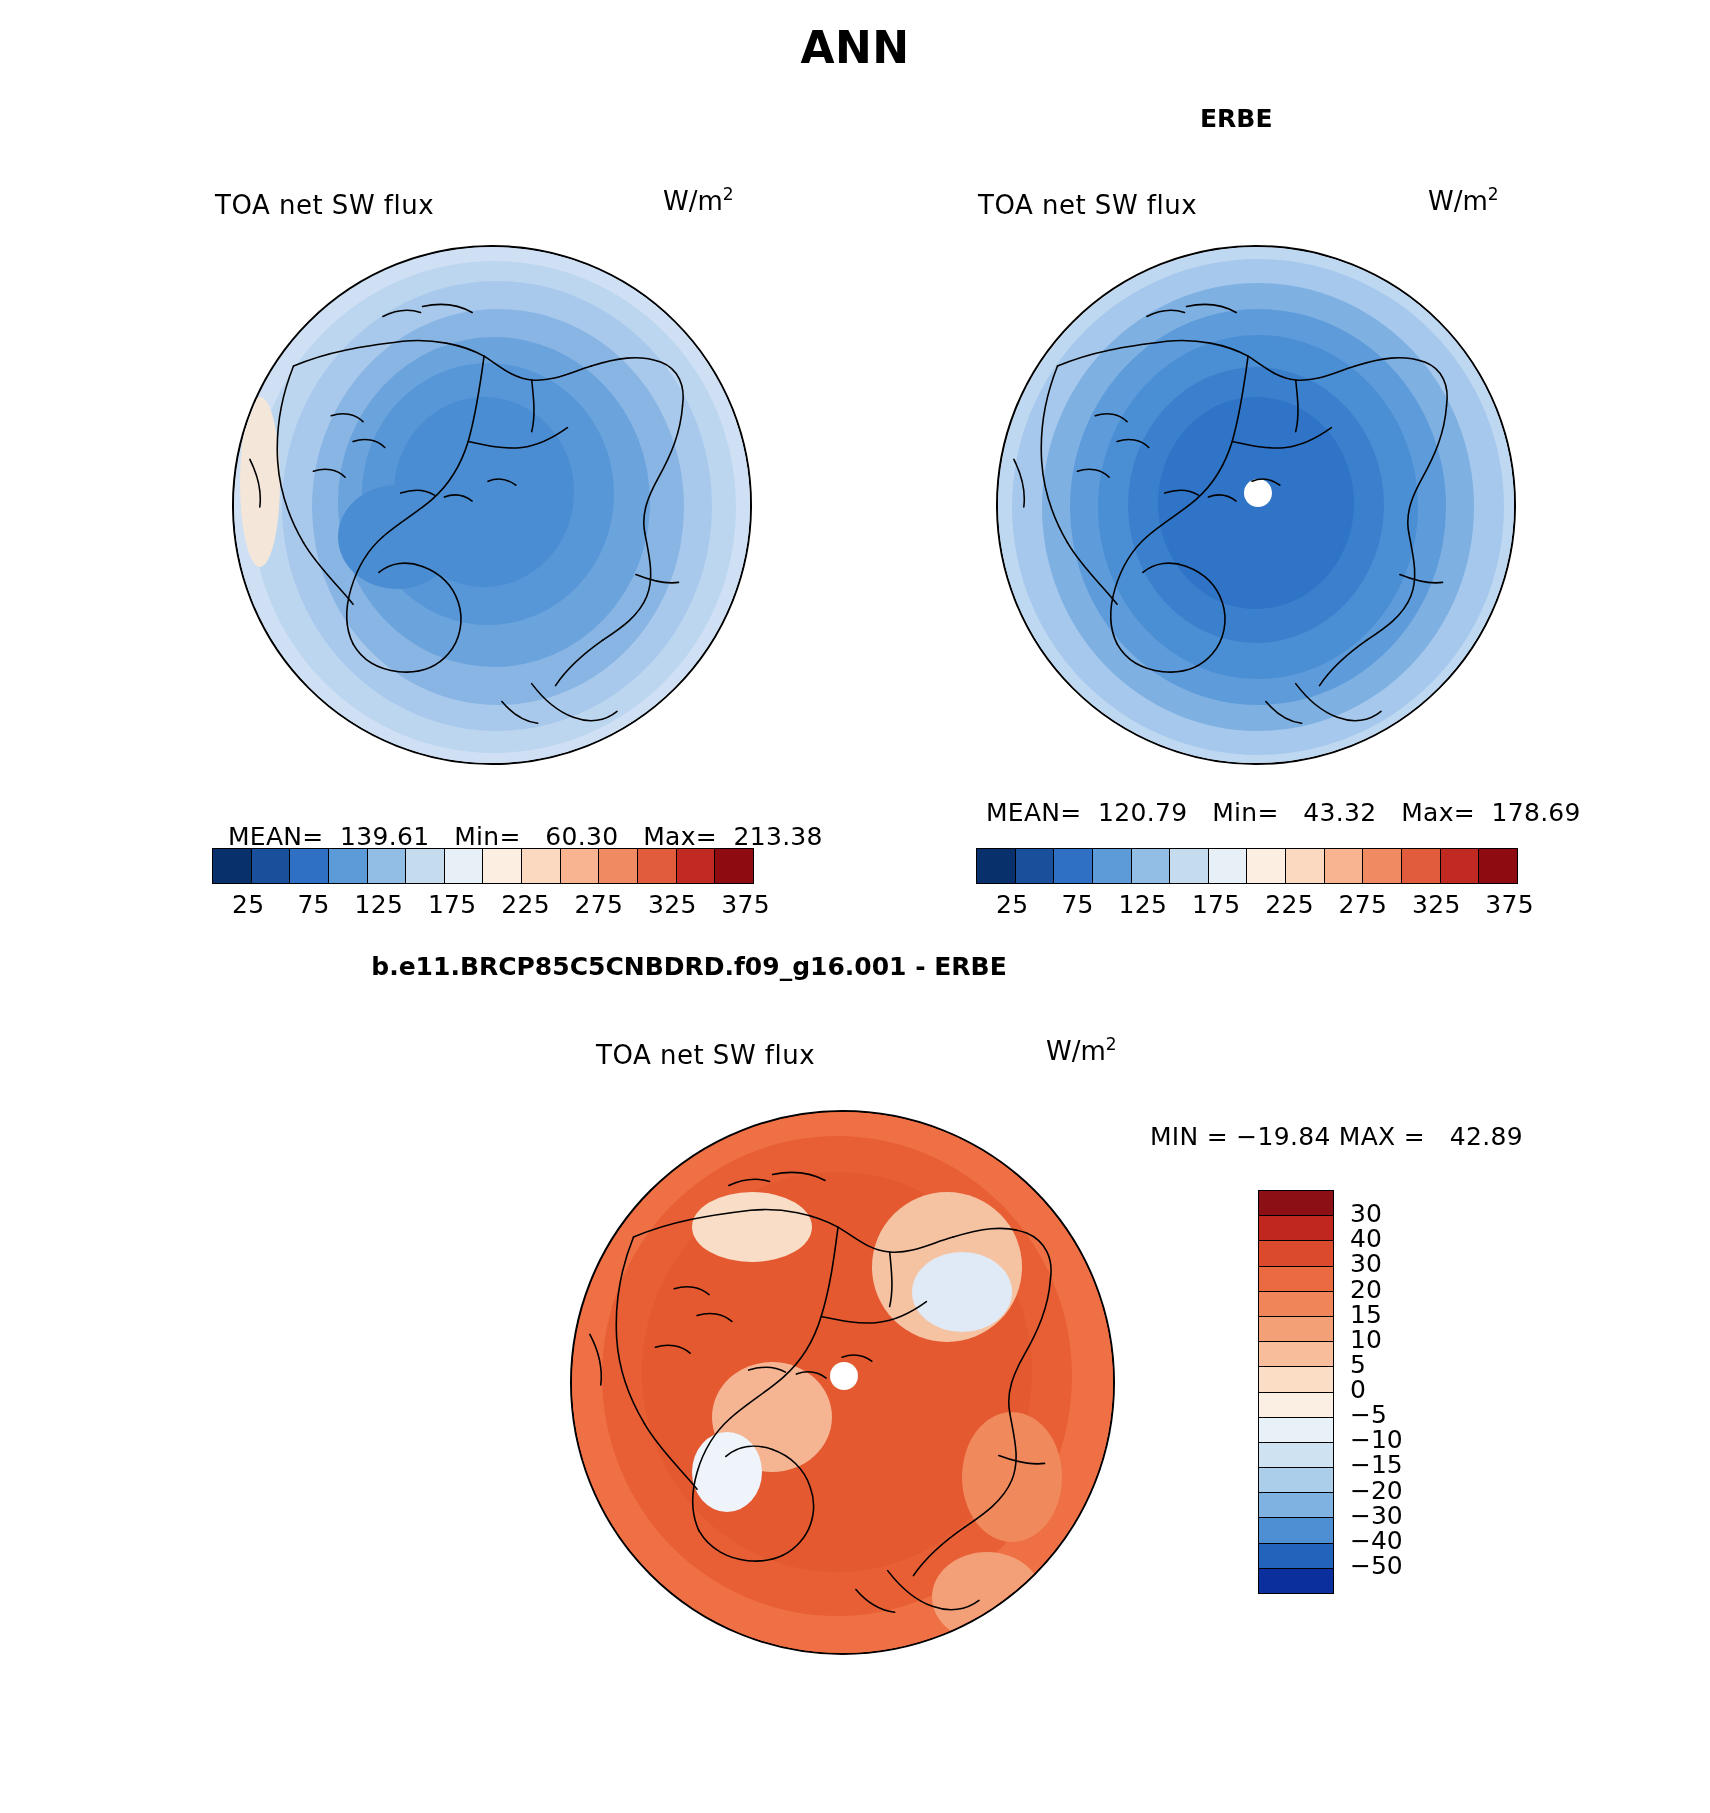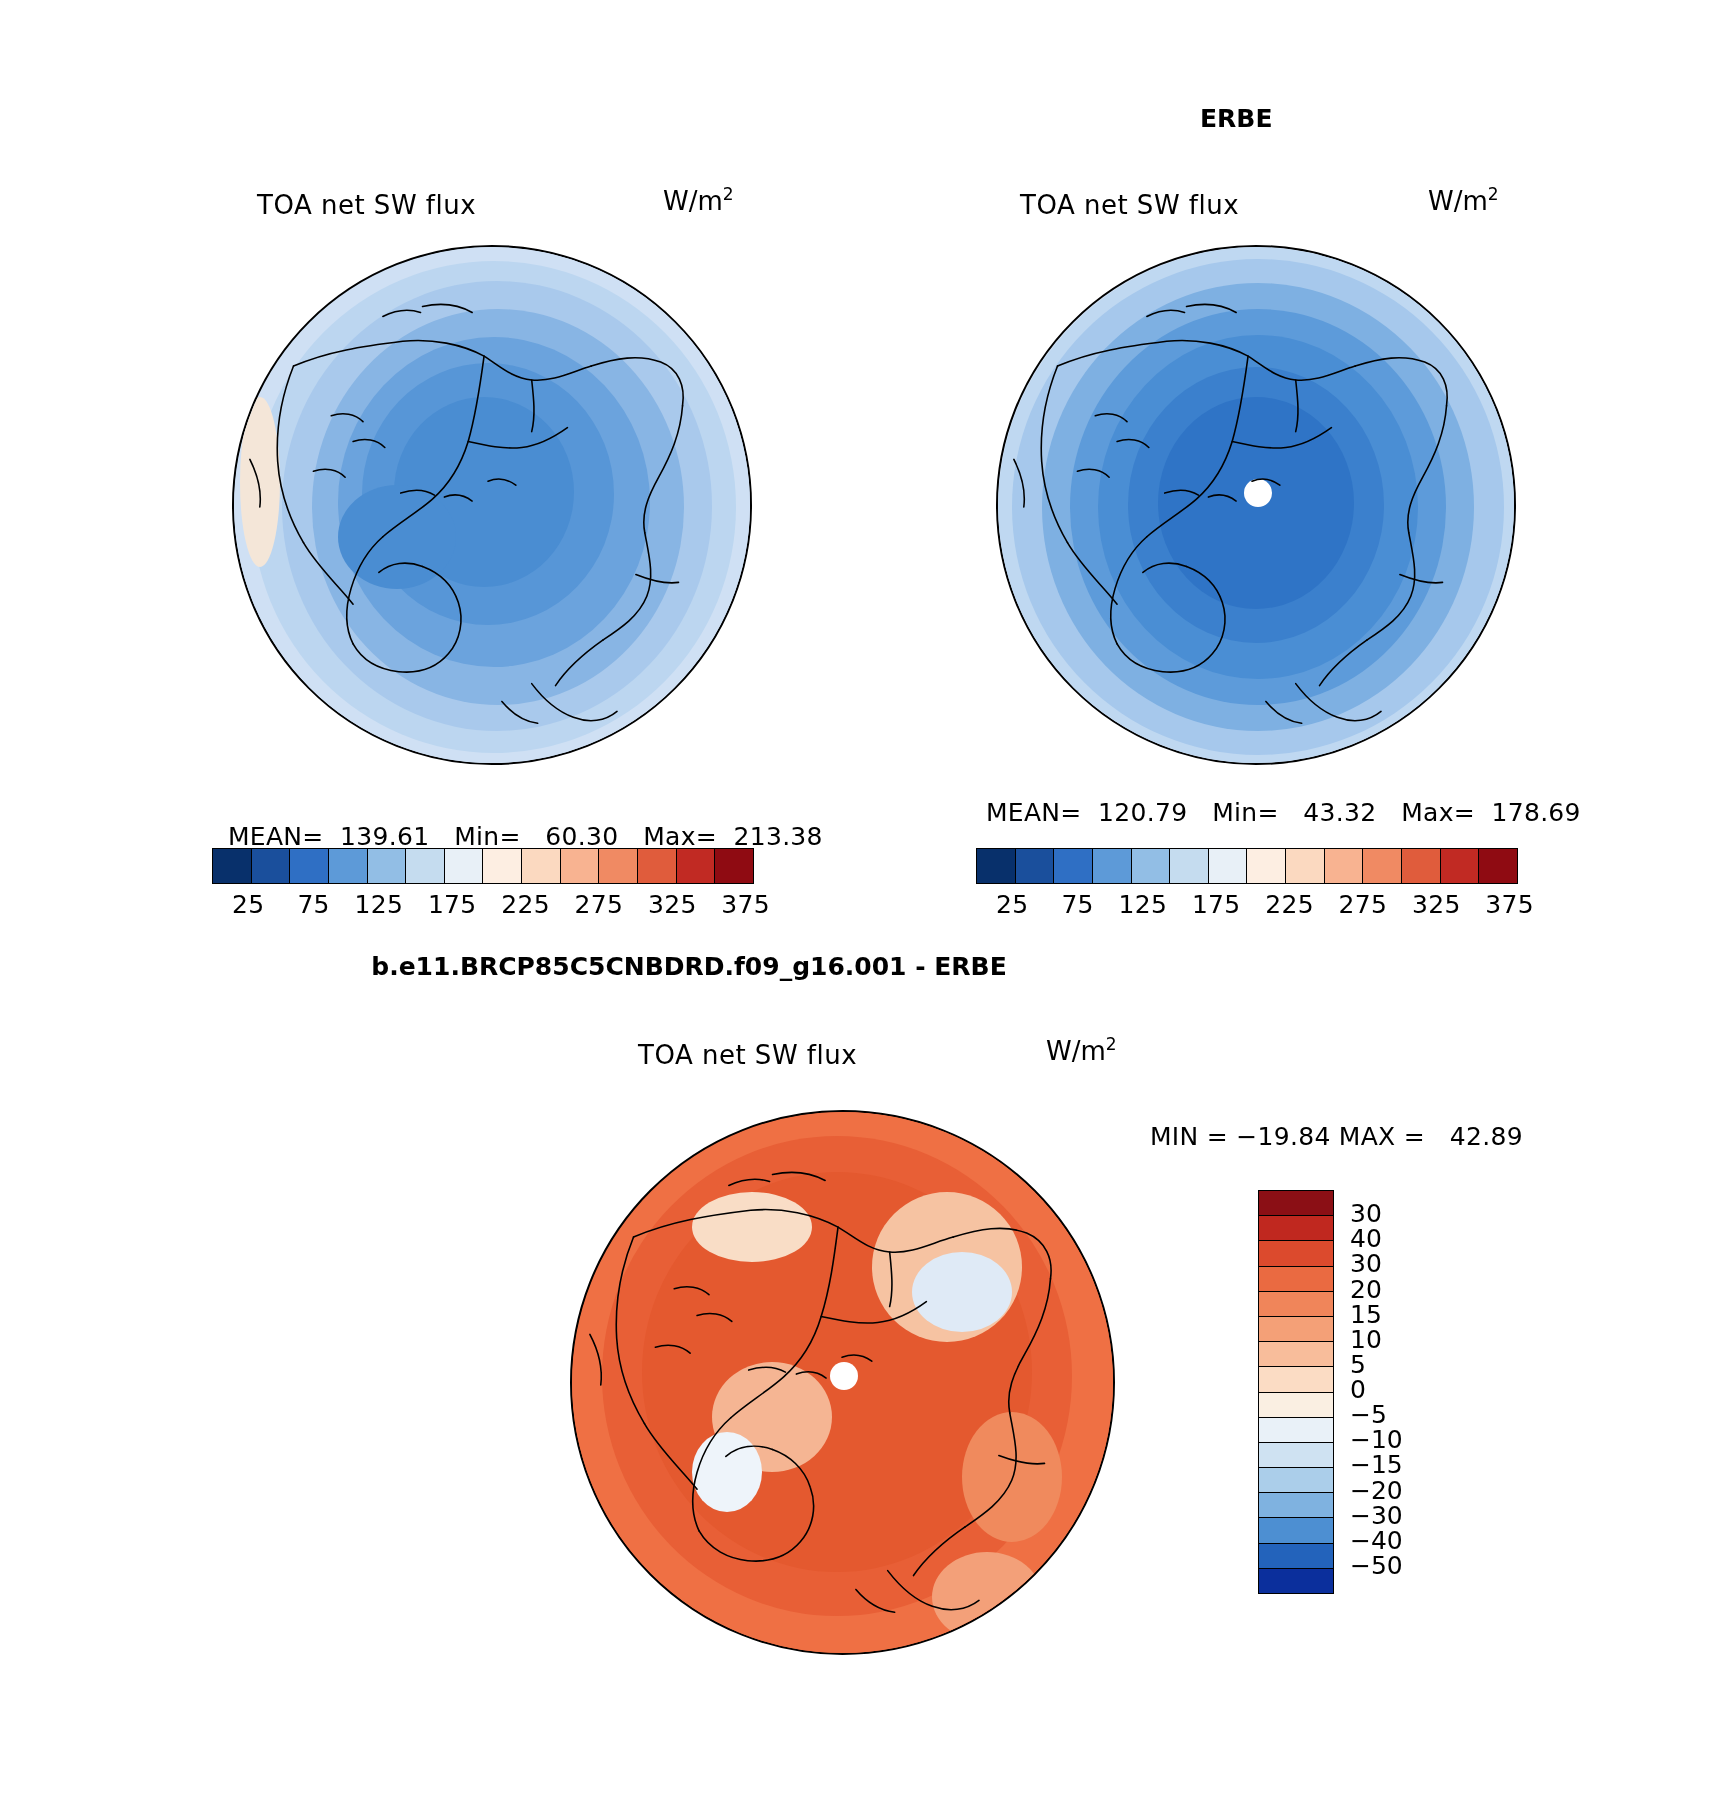--- a/index.html
+++ b/index.html
@@ -41,21 +41,20 @@
   .panel-title.left  { top: 96px; left: 100px; }
   .panel-title.right { top: 96px; left: 1200px; margin-top: 8px; }
   .panel-title.diff  { top: 952px; left: 0; width: 1378px; text-align: center; }
 
   .field-label {
     position: absolute;
     font-size: 26px;
     font-family: "DejaVu Sans", sans-serif;
     letter-spacing: 0.5px;
     white-space: nowrap;
-    margin-left: 42px;
   }
   .units-label {
     position: absolute;
     font-size: 26px;
     font-family: "DejaVu Sans", sans-serif;
     white-space: nowrap;
   }
   .units-label sup { font-size: 17px; }
 
   .stats-line {
@@ -143,20 +142,21 @@
     font-size: 25px;
     font-family: "DejaVu Sans", sans-serif;
     white-space: nowrap;
   }
 </style>
 </head>
 <body>
 
 <div class="page">
 
+  <div class="main-title">ANN</div>
 
   <div class="panel-title right">ERBE</div>
 
   <div class="field-label" style="top:190px; left:215px;">TOA net SW flux</div>
   <div class="units-label" style="top:184px; left:663px;"><span>W/m</span><sup>2</sup></div>
 
   <div class="map" id="map-model" style="top:245px; left:232px; width:520px; height:520px;">
 
     <div class="layer" style="left:0; top:0; width:520px; height:520px; background:#cfe0f4;"></div>
     <div class="layer" style="left:18px; top:14px; width:484px; height:492px; background:#bcd6f0;"></div>

